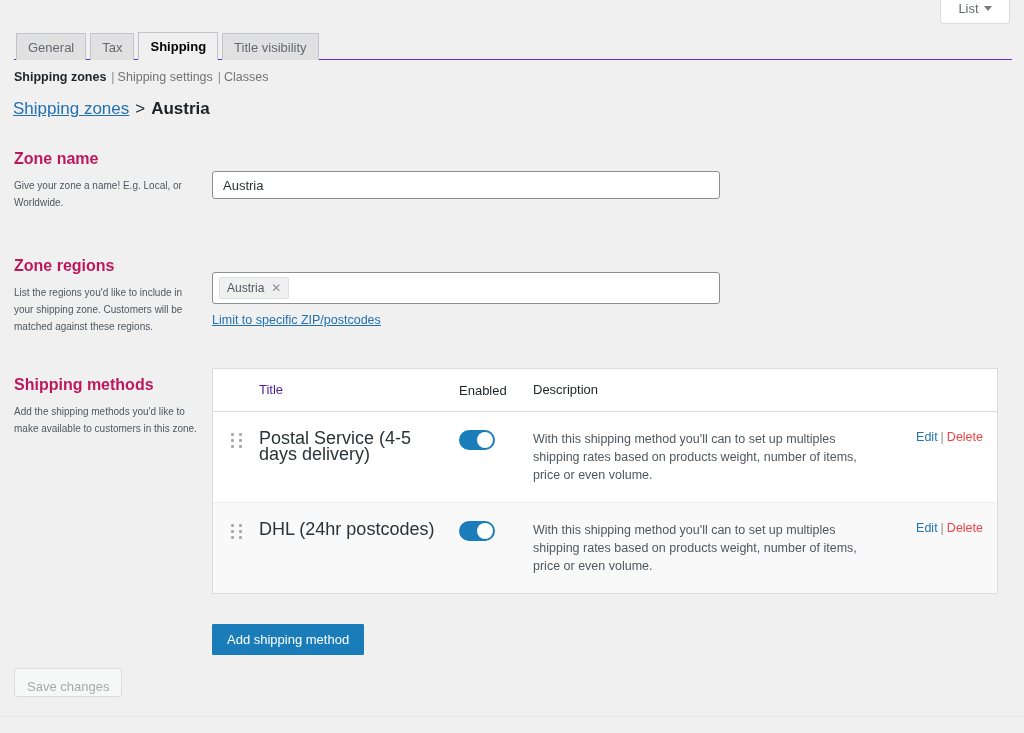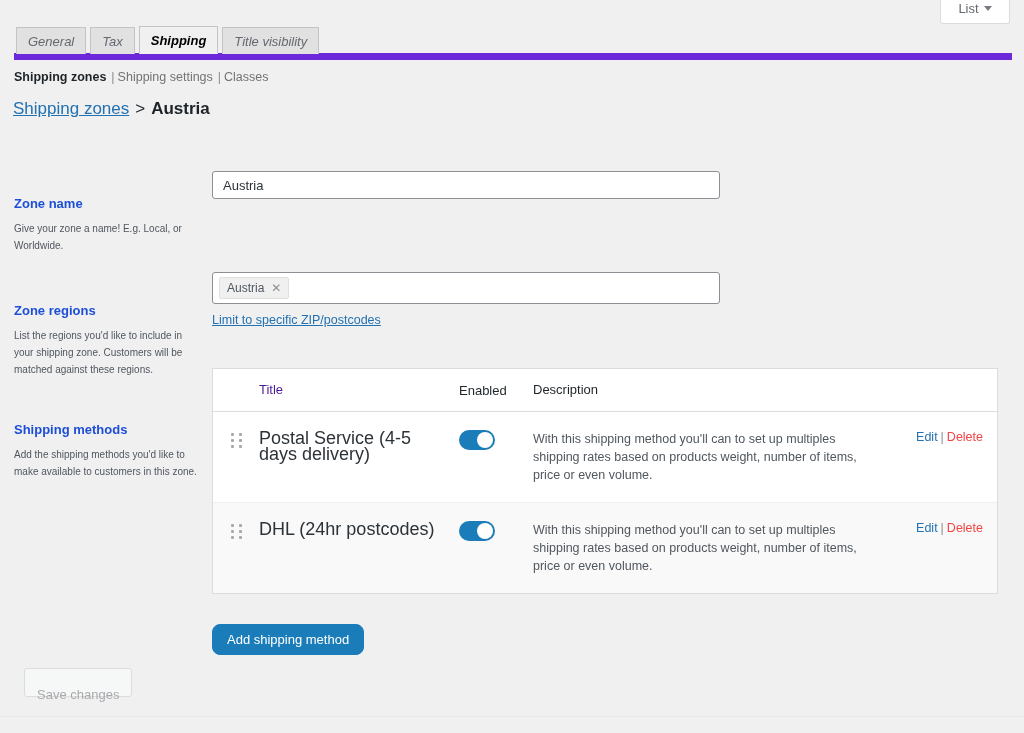--- a/index.html
+++ b/index.html
@@ -49,26 +49,25 @@
     display: inline-block;
   }
 
   
   .tabs {
     position: absolute;
     top: 32px;
     left: 14px;
     right: 12px;
     height: 28px;
-    border-bottom: 7px solid #6d28d9;
+    border-bottom: 1px solid #6d28d9;
     display: flex;
     align-items: flex-end;
     padding-left: 2px;
     box-sizing: border-box;
-    font-style: italic;
   }
   .tab {
     height: 27px;
     line-height: 27px;
     padding: 0 11px;
     margin-right: 4px;
     background: #e1e1e1;
     border: 1px solid #c3c4c7;
     border-bottom: none;
     color: #646970;
@@ -136,25 +135,24 @@
     position: absolute;
     left: 0;
     width: 1024px;
   }
   .label-col {
     position: absolute;
     left: 14px;
     width: 190px;
   }
   .label-col .lbl {
-    font-size: 13px;
+    font-size: 16px;
     font-weight: bold;
-    color: #1d4ed8;
+    color: #be185d;
     margin-bottom: 9px;
-    margin-top: 46px;
   }
   .label-col .desc {
     font-size: 10px;
     color: #50575e;
     line-height: 17px;
   }
 
   .field-col { position: absolute; left: 212px; }
 
   input.txt {
@@ -280,32 +278,32 @@
   
   .btn-primary {
     position: absolute;
     left: 212px;
     top: 624px;
     height: 31px;
     padding: 0 14px;
     background: #1a7cb8;
     color: #fff;
     border: 1px solid #1a7cb8;
-    border-radius: 8px;
+    border-radius: 1px;
     font-family: "Liberation Sans", sans-serif;
     font-size: 13px;
     cursor: pointer;
     line-height: 29px;
   }
   .btn-disabled {
     position: absolute;
-    left: 24px;
+    left: 14px;
     top: 668px;
     height: 29px;
-    padding: 12px 12px;
+    padding: 4px 12px;
     background: #f6f7f7;
     color: #a7aaad;
     border: 1px solid #dcdcde;
     border-radius: 3px;
     font-family: "Liberation Sans", sans-serif;
     font-size: 13px;
     cursor: default;
     line-height: 27px;
   }
   .bottom-rule {

